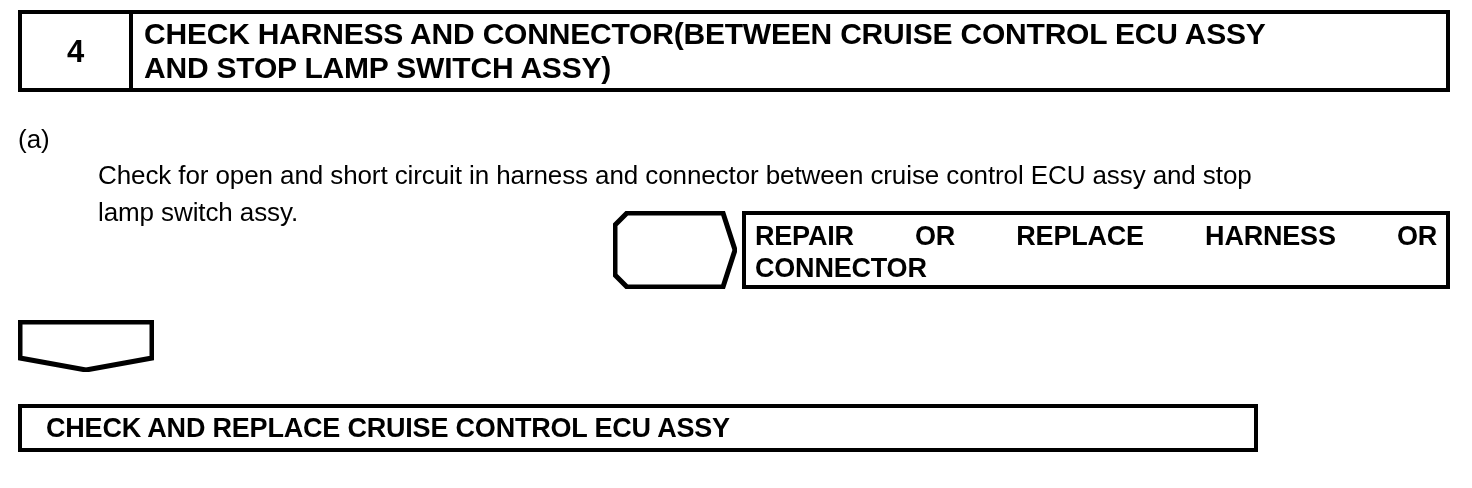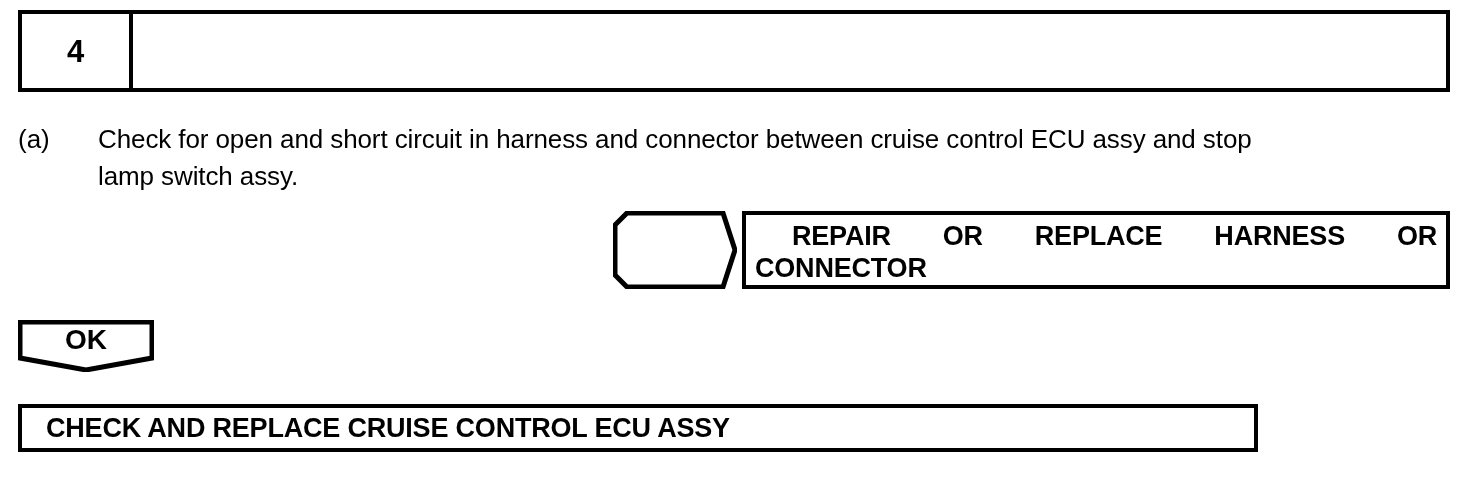--- a/index.html
+++ b/index.html
@@ -73,20 +73,21 @@
     flex: 0 0 auto;
     font-size: 26px;
     line-height: 37px;
   }
   .procedure-text {
     flex: 1 1 auto;
     font-size: 26px;
     line-height: 37px;
     letter-spacing: -0.1px;
     white-space: pre-line;
+    margin-top: 36px;
   }
 
   
   .ng-pentagon {
     position: absolute;
     left: 613px;
     top: 211px;
     width: 124px;
     height: 78px;
   }
@@ -132,21 +133,20 @@
   }
   .ng-result-text::after {
     content: "";
     display: inline-block;
     width: 100%;
   }
   .ng-result-line1 {
     display: block;
     text-align: justify;
     text-align-last: justify;
-    margin-left: 37px;
     -moz-text-align-last: justify;
   }
   .ng-result-line2 {
     display: block;
     text-align: center;
   }
 
   
   .ok-pentagon {
     position: absolute;
@@ -193,20 +193,24 @@
     letter-spacing: -0.2px;
     line-height: 1;
   }
 </style>
 </head>
 <body>
 
 <div class="step-header">
   <div class="step-number-cell">
     <span class="step-number">4</span>
+  </div>
+  <div class="step-title-cell">
+    <span class="step-title">CHECK HARNESS AND CONNECTOR(BETWEEN CRUISE CONTROL ECU ASSY
+AND STOP LAMP SWITCH ASSY)</span>
   </div>
 </div>
 
 <div class="procedure">
   <span class="procedure-marker">(a)</span>
   <span class="procedure-text">Check for open and short circuit in harness and connector between cruise control ECU assy and stop
 lamp switch assy.</span>
 </div>
 
 <div class="ng-pentagon">
@@ -219,18 +223,17 @@
   <div class="ng-result-text">
     <span class="ng-result-line1">REPAIR OR REPLACE HARNESS OR</span>
     <span class="ng-result-line2">CONNECTOR</span>
   </div>
 </div>
 
 <div class="ok-pentagon">
   <svg width="136" height="52" viewBox="0 0 136 52">
     <polygon points="2,2 134,2 134,38 68,50 2,38" fill="#ffffff" stroke="#000000" stroke-width="5" stroke-linejoin="miter"></polygon>
   </svg>
-  <span class="ok-label">OK</span>
 </div>
 
 <div class="final-box">
   <span class="final-text">CHECK AND REPLACE CRUISE CONTROL ECU ASSY</span>
 </div>
 
 </body></html>

